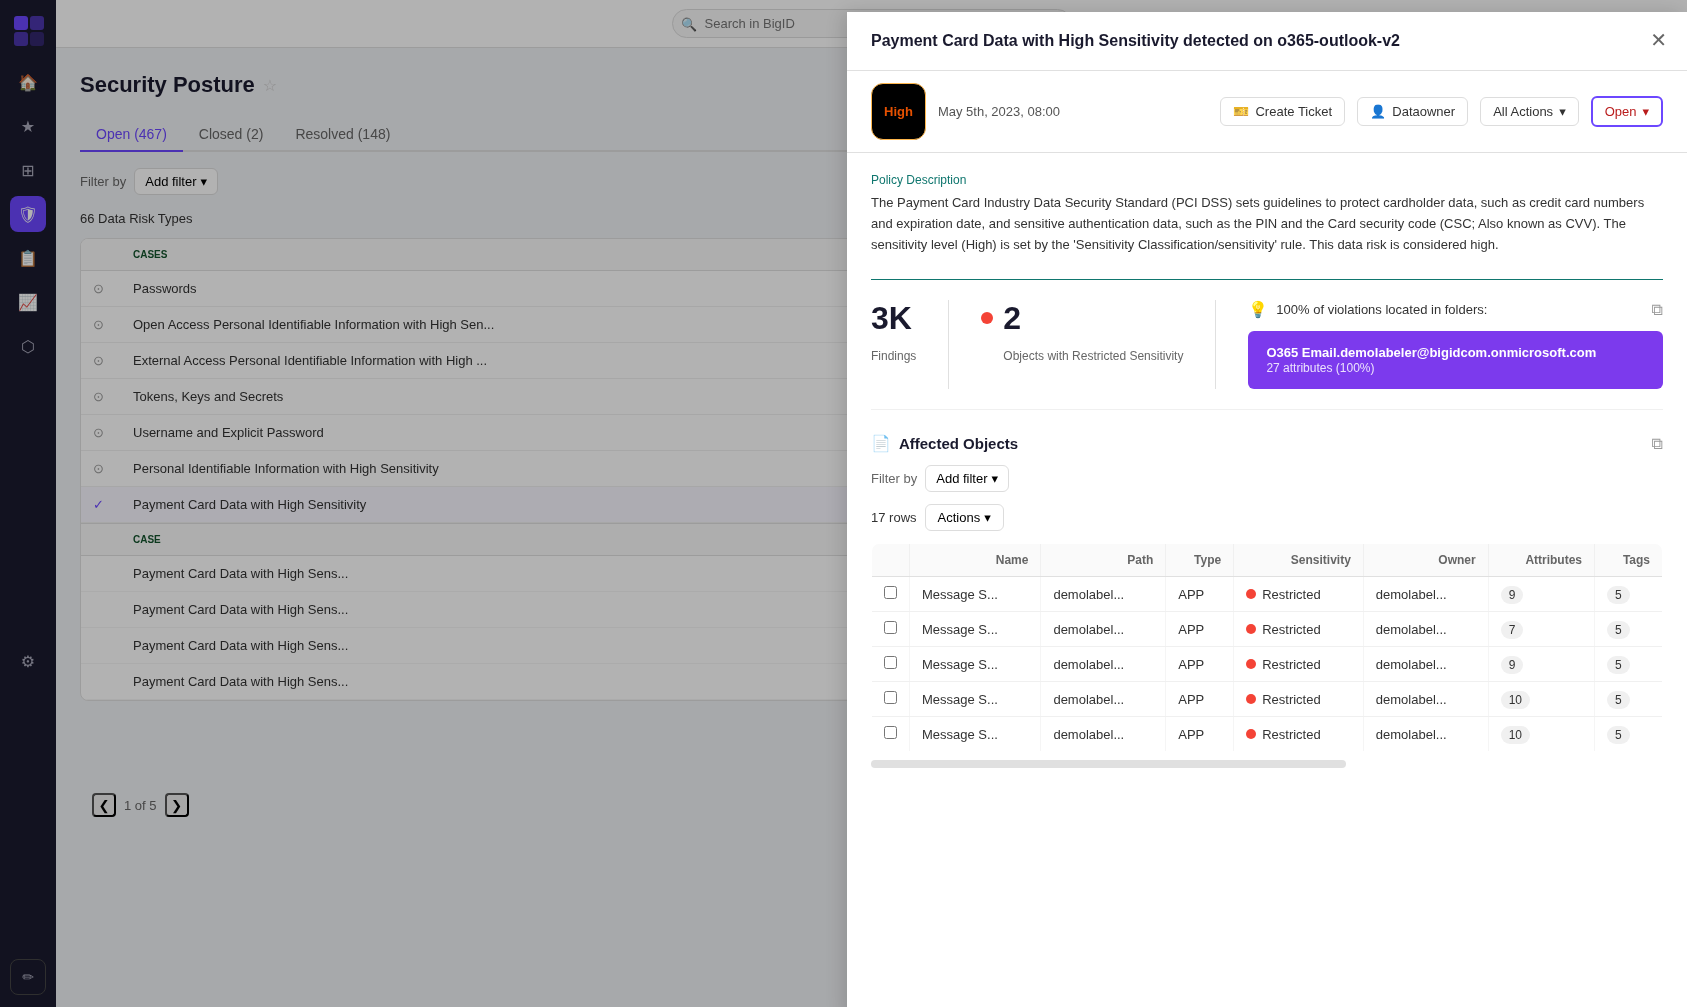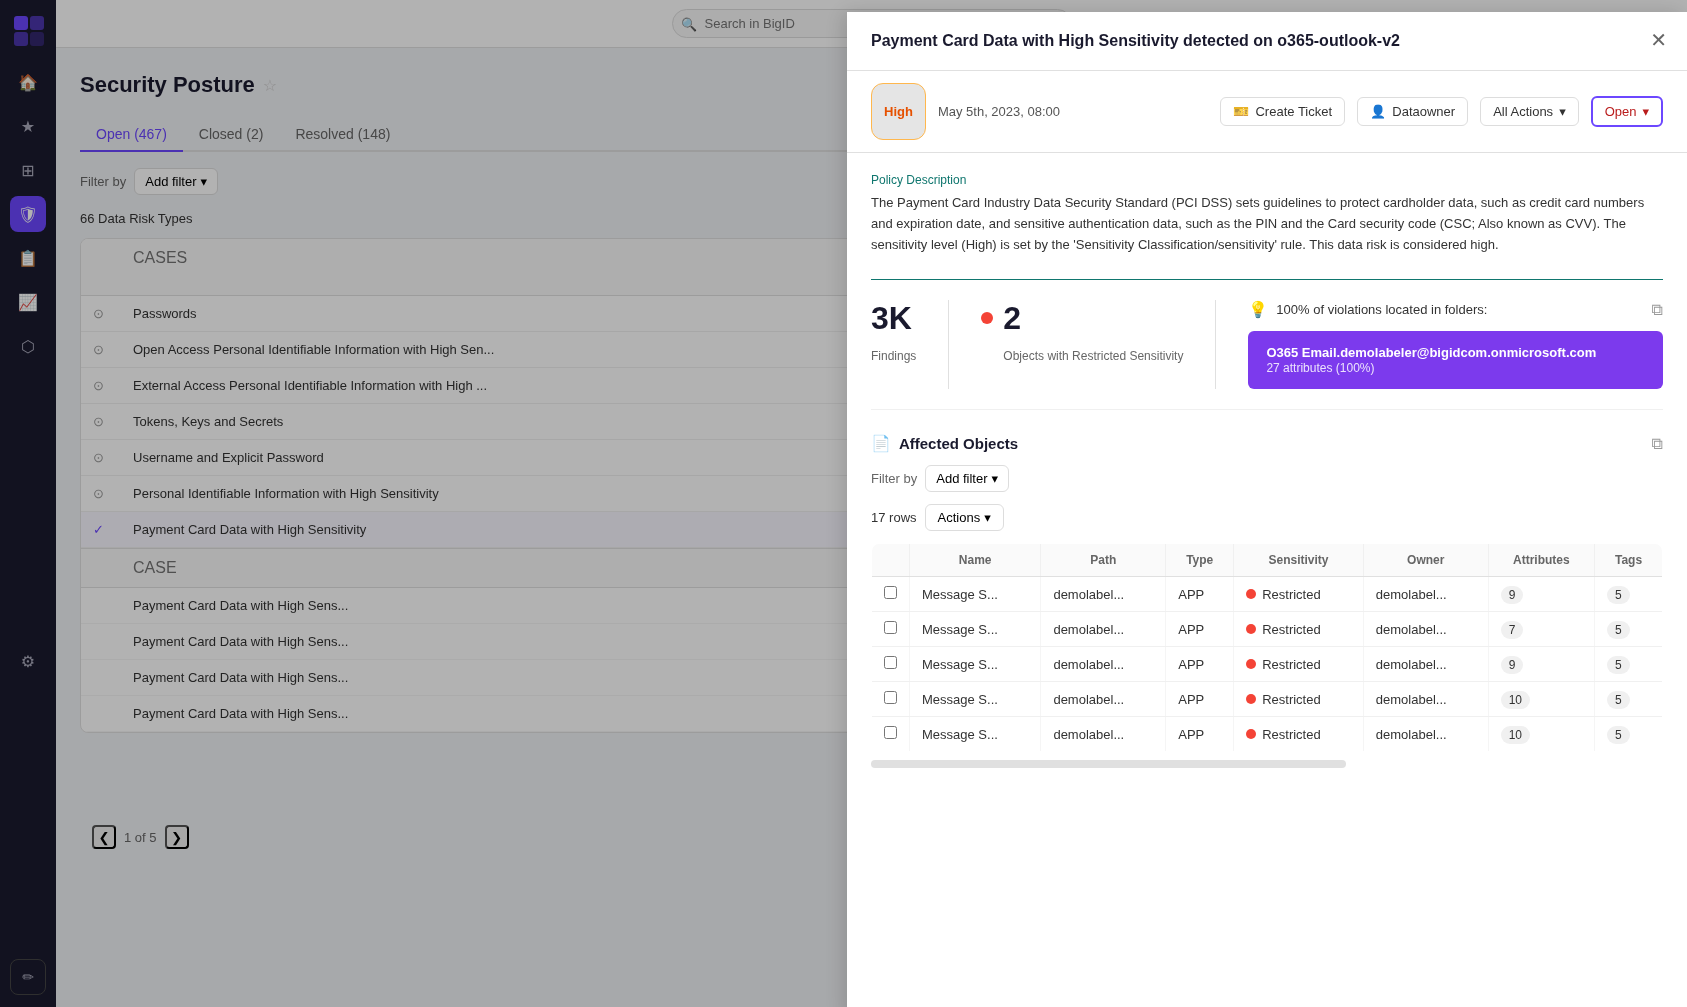--- a/index.html
+++ b/index.html
@@ -35,21 +35,21 @@
 
     .filter-row { display: flex; align-items: center; gap: 8px; margin-bottom: 16px; }
     .filter-label { font-size: 13px; color: #666; }
     .filter-btn { display: flex; align-items: center; gap: 4px; padding: 5px 10px; border: 1px solid #ddd; border-radius: 6px; background: white; font-size: 13px; cursor: pointer; }
 
     .data-risk-label { font-size: 13px; color: #333; margin-bottom: 12px; font-weight: 500; }
 
     
     .cases-table { background: white; border-radius: 8px; overflow: hidden; border: 1px solid #e0e0e0; }
     .table-header { display: grid; grid-template-columns: 40px 1fr 160px; background: #fafafa; border-bottom: 1px solid #e0e0e0; }
-    .th { padding: 10px 12px; font-size: 16px; font-weight: 400; color: #737373; text-transform: uppercase; }
+    .th { padding: 10px 12px; font-size: 10px; font-weight: 700; color: #14532d; text-transform: uppercase; }
     .table-row { display: grid; grid-template-columns: 40px 1fr 160px; border-bottom: 1px solid #f0f0f0; }
     .table-row:last-child { border-bottom: none; }
     .td { padding: 10px 12px; font-size: 13px; color: #333; display: flex; align-items: center; gap: 6px; }
     .td.high-val { color: #e85; font-weight: 500; }
 
     
     .sub-table-header { display: grid; grid-template-columns: 40px 1fr 120px 80px; background: #fafafa; border-top: 1px solid #e0e0e0; border-bottom: 1px solid #e0e0e0; }
     .sub-row { display: grid; grid-template-columns: 40px 1fr 120px 80px; border-bottom: 1px solid #f5f5f5; }
 
     
@@ -64,21 +64,21 @@
 
     
     .modal-panel { position: fixed; top: 0; right: 0; width: 840px; height: 100vh; background: white; z-index: 200; display: flex; flex-direction: column; box-shadow: -4px 0 20px rgba(0,0,0,0.15); overflow: hidden; }
 
     .modal-header { padding: 20px 24px; border-bottom: 1px solid #e0e0e0; }
     .modal-title { font-size: 16px; font-weight: 600; color: #1a1a2e; padding-right: 32px; }
     .modal-close { position: absolute; top: 16px; right: 20px; background: none; border: none; font-size: 20px; cursor: pointer; color: #666; }
 
     
     .modal-toolbar { display: flex; align-items: center; gap: 12px; padding: 12px 24px; border-bottom: 1px solid #e0e0e0; flex-wrap: wrap; }
-    .severity-badge { background: #e5e5e5; color: #e65100; border: 1px solid #ffb74d; padding: 20px 12px; border-radius: 12px; font-size: 13px; font-weight: 600; }
+    .severity-badge { background: #000000; color: #e65100; border: 1px solid #ffb74d; padding: 20px 12px; border-radius: 12px; font-size: 13px; font-weight: 600; }
     .date-text { font-size: 13px; color: #555; }
     .toolbar-sep { flex: 1; }
     .toolbar-btn { display: flex; align-items: center; gap: 6px; padding: 6px 12px; border: 1px solid #ddd; border-radius: 6px; background: white; font-size: 13px; cursor: pointer; color: #333; }
     .status-dropdown { display: flex; align-items: center; gap: 6px; padding: 6px 12px; border: 2px solid #6c47ff; border-radius: 6px; background: white; font-size: 13px; cursor: pointer; color: #b91c1c; font-weight: 500; }
 
     
     .modal-body { flex: 1; overflow-y: auto; padding: 20px 24px; }
 
     .policy-section { margin-bottom: 24px; }
     .policy-label { font-size: 12px; color: #0f766e; margin-bottom: 6px; }
@@ -108,21 +108,21 @@
     .affected-title { font-size: 15px; font-weight: 600; color: #1a1a2e; }
     .affected-icon { font-size: 16px; color: #555; }
     .ext-link-icon { margin-left: auto; color: #999; cursor: pointer; font-size: 16px; }
 
     .ao-filter-row { display: flex; align-items: center; gap: 8px; margin-bottom: 12px; }
     .ao-rows-count { font-size: 13px; color: #333; }
     .ao-actions-btn { display: flex; align-items: flex-start; gap: 4px; padding: 5px 12px; border: 1px solid #ddd; border-radius: 6px; background: white; font-size: 13px; cursor: pointer; }
 
     
     .ao-table { width: 100%; border-collapse: collapse; border: 1px solid #e0e0e0; border-radius: 8px; overflow: hidden; font-size: 13px; }
-    .ao-table th { background: #fafafa; padding: 9px 12px; text-align: center; font-size: 12px; font-weight: 600; color: #666; border-bottom: 1px solid #e0e0e0; border-right: 1px solid #f0f0f0; }
+    .ao-table th { background: #fafafa; padding: 9px 12px; text-align: right; font-size: 12px; font-weight: 600; color: #666; border-bottom: 1px solid #e0e0e0; border-right: 1px solid #f0f0f0; }
     .ao-table th:last-child { border-right: none; }
     .ao-table td { padding: 9px 12px; border-bottom: 1px solid #f0f0f0; border-right: 1px solid #f5f5f5; color: #333; vertical-align: middle; }
     .ao-table td:last-child { border-right: none; }
     .ao-table tr:last-child td { border-bottom: none; }
     .ao-table .cb-cell { width: 32px; text-align: center; }
     .sensitivity-cell { display: flex; align-items: center; gap: 6px; }
     .red-dot-sm { width: 10px; height: 10px; background: #f44336; border-radius: 50%; display: inline-block; flex-shrink: 0; }
     .attr-badge { background: #f0f0f0; border-radius: 12px; padding: 2px 8px; font-size: 12px; color: #333; }
 
     

